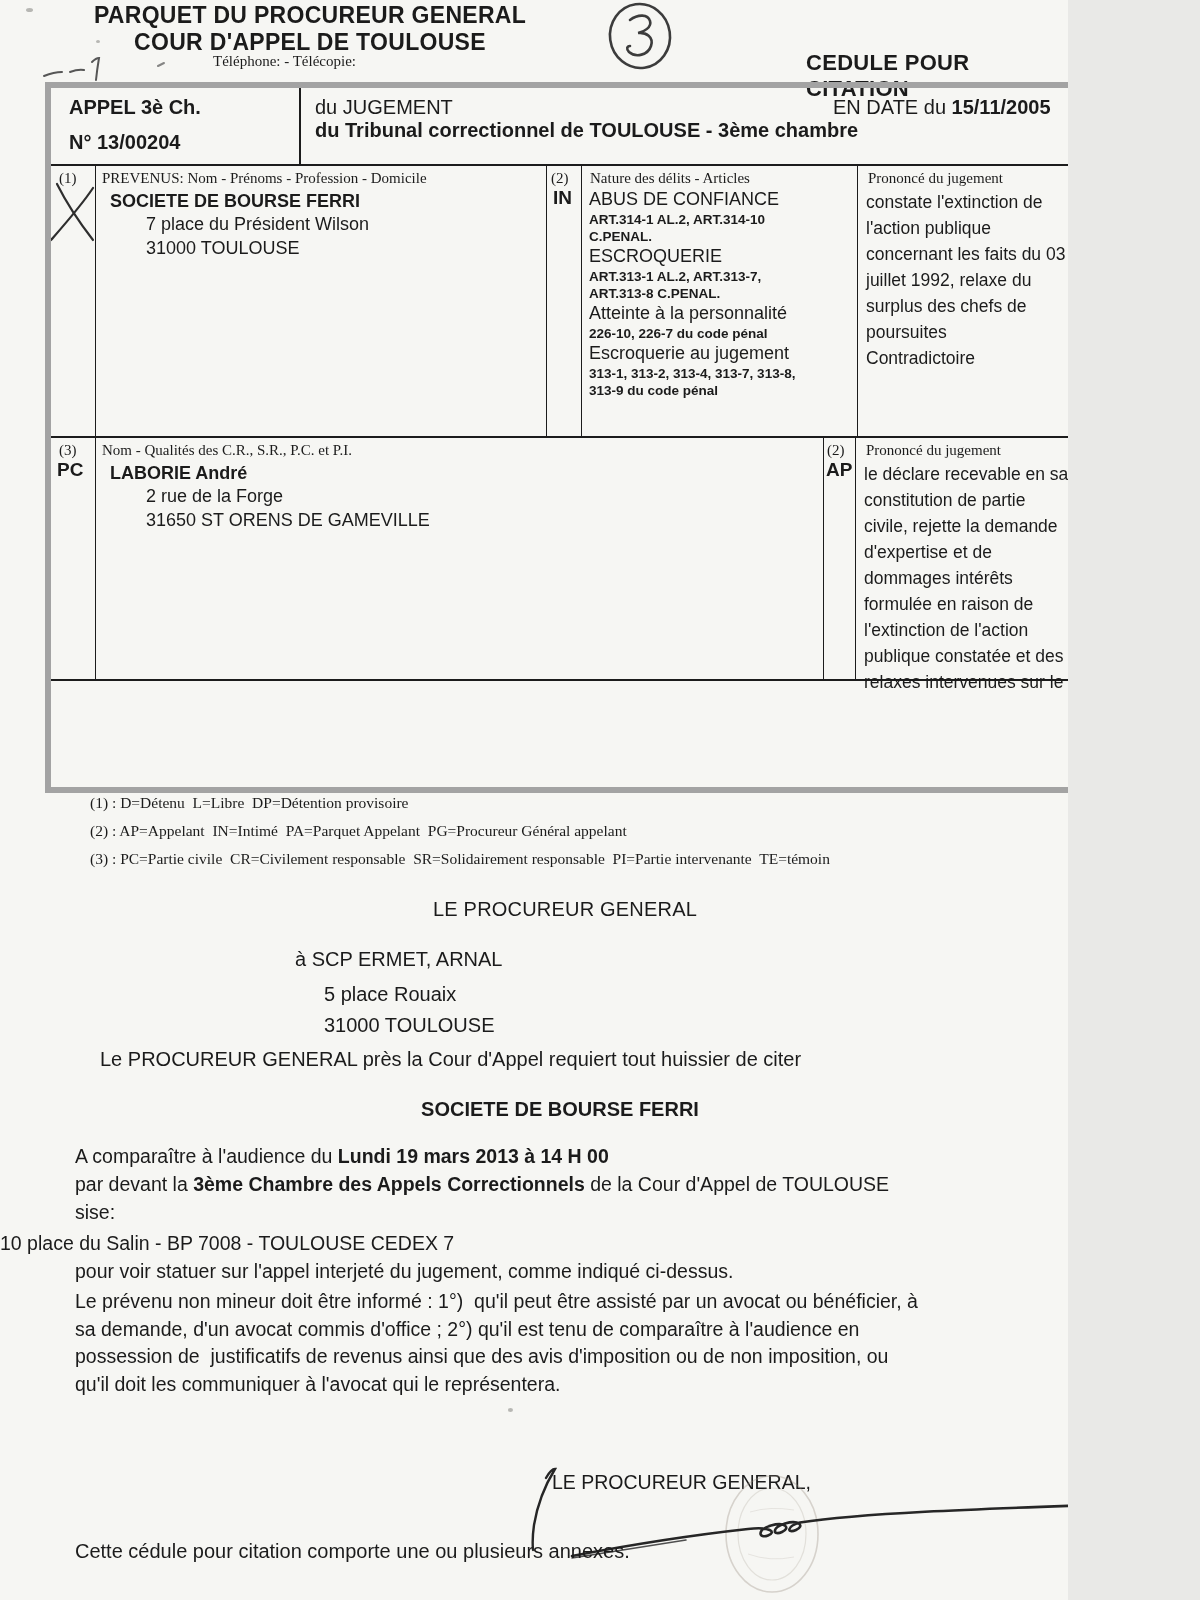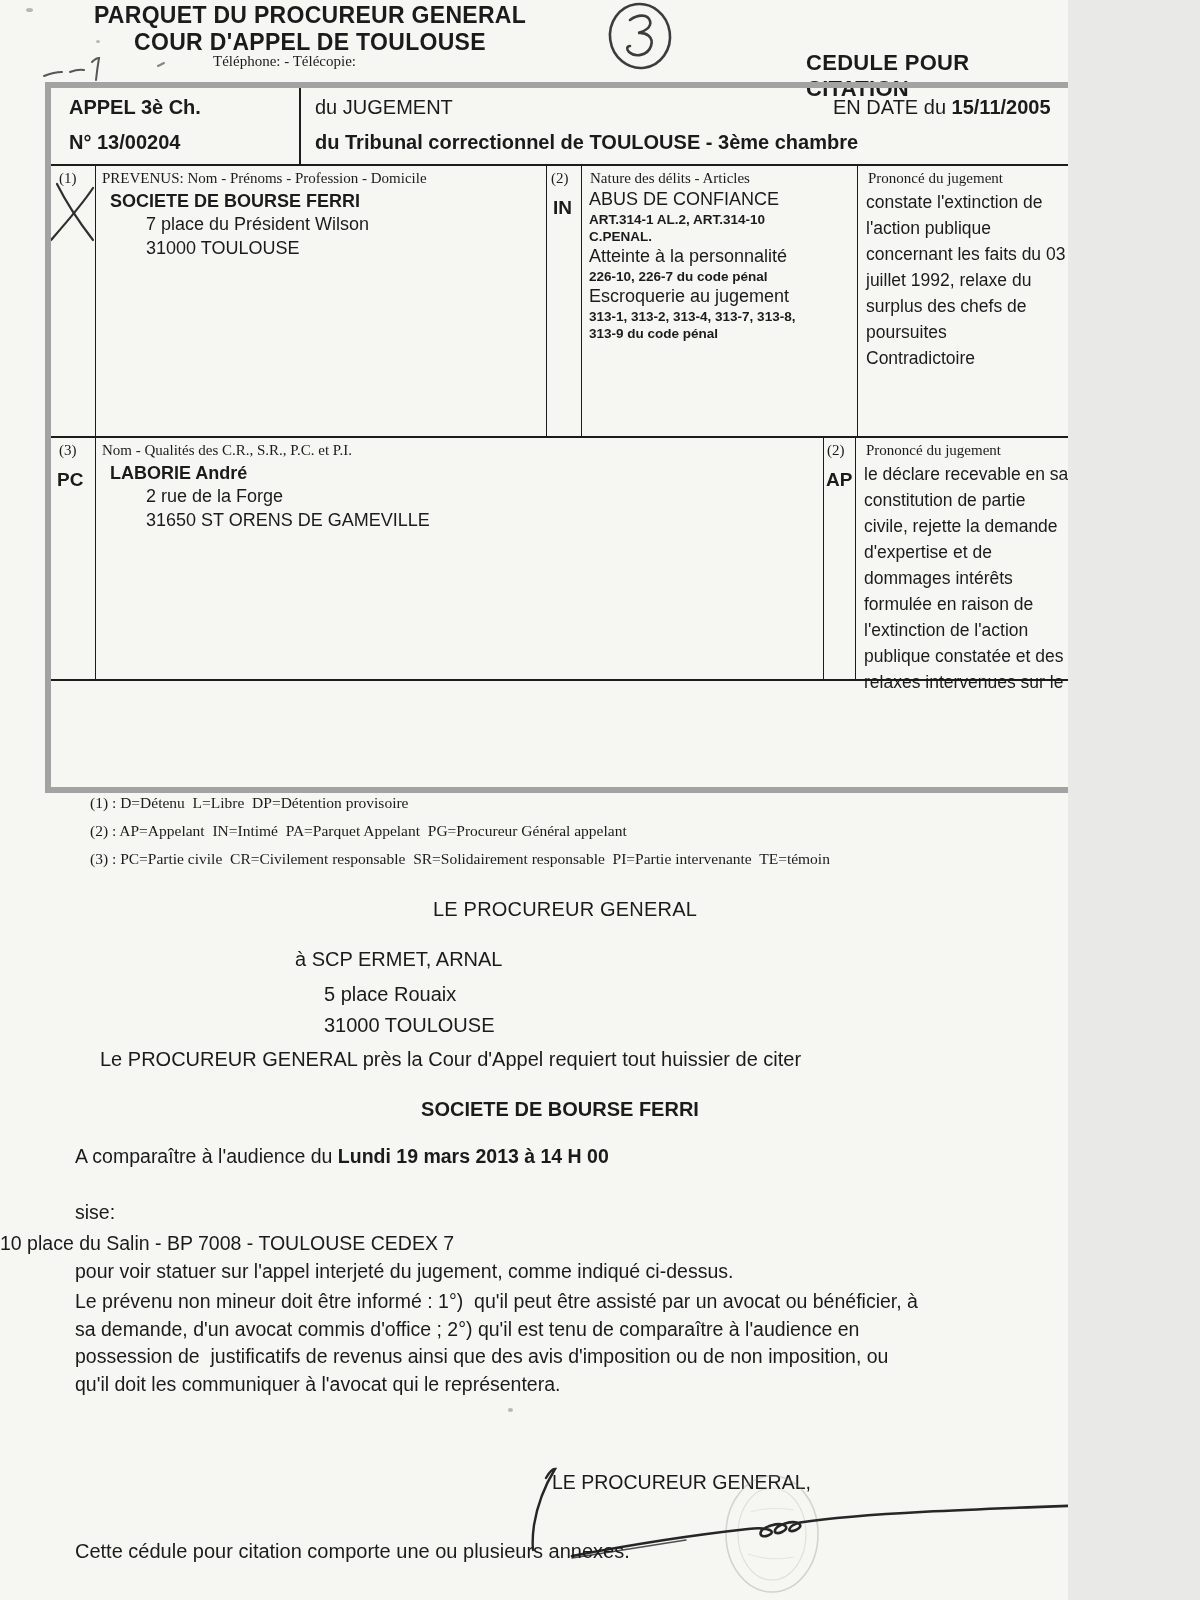--- a/index.html
+++ b/index.html
@@ -23,29 +23,29 @@
   
   .tbl { left:45px; top:82px; width:1093px; height:711px; border:6px solid #a3a3a3; }
   .tbl .abs { position:absolute; }
   .thead { left:0; top:0; width:100%; height:78px; border-bottom:2px solid #1c1c1c; }
   .thead-left { left:0; top:0; width:250px; height:100%; border-right:2px solid #1c1c1c; padding:8px 0 0 18px; }
   .thead-left .l1 { font-size:20px; font-weight:bold; }
   .thead-left .l2 { font-size:20px; font-weight:bold; margin-top:12px; }
   .thead-right { left:250px; top:0; right:0; height:100%; padding:8px 0 0 14px; }
   .thead-right .r1 { position:relative; font-size:20px; }
   .thead-right .endate { position:absolute; left:518px; top:0; font-size:20px; }
-  .thead-right .r2 { font-size:20px; font-weight:bold; margin-top:12px; }
+  .thead-right .r2 { font-size:20px; font-weight:bold; }
 
   .row1 { left:0; top:78px; width:1083px; height:272px; border-right:2px solid #1c1c1c; border-bottom:2px solid #1c1c1c; }
   .row2 { left:0; top:350px; width:1083px; height:243px; border-right:2px solid #1c1c1c; border-bottom:2px solid #1c1c1c; }
   .cell { position:absolute; top:0; height:100%; }
   .vr { border-right:1.6px solid #1c1c1c; }
   .cell-hd { font-family:"Liberation Serif", serif; font-size:15px; padding:4px 4px 0 6px; }
   .refmark { font-family:"Liberation Serif", serif; font-size:15px; padding:4px 0 0 8px; }
-  .code { font-size:19px; font-weight:bold; padding-left:6px; margin-top:10px; }
+  .code { font-size:19px; font-weight:bold; padding-left:6px; margin-top:0; }
 
   .r1a { left:0; width:45px; }
   .r1b { left:45px; width:451px; }
   .r1c { left:496px; width:35px; }
   .r1d { left:531px; width:276px; }
   .r1e { left:807px; width:276px; }
 
   .r2a { left:0; width:45px; }
   .r2b { left:45px; width:728px; }
   .r2c { left:773px; width:32px; }
@@ -157,20 +157,27 @@
         <div class="cell-hd" style="padding-left:8px;">Nature des délits - Articles</div>
         <div class="offenses">
           <div>
             <div class="offense-title">ABUS DE CONFIANCE</div>
             <div class="offense-lines">
                 <div>ART.314-1 AL.2, ART.314-10</div>
                 <div>C.PENAL.</div>
               </div>
           </div>
           <div>
+            <div class="offense-title">ESCROQUERIE</div>
+            <div class="offense-lines">
+                <div>ART.313-1 AL.2, ART.313-7,</div>
+                <div>ART.313-8 C.PENAL.</div>
+              </div>
+          </div>
+          <div>
             <div class="offense-title">Atteinte à la personnalité</div>
             <div class="offense-lines">
                 <div>226-10, 226-7 du code pénal</div>
               </div>
           </div>
           <div>
             <div class="offense-title">Escroquerie au jugement</div>
             <div class="offense-lines">
                 <div>313-1, 313-2, 313-4, 313-7, 313-8,</div>
                 <div>313-9 du code pénal</div>
@@ -237,20 +244,23 @@
   <div class="abs addressee">
       <div>5 place Rouaix</div>
       <div>31000 TOULOUSE</div>
     </div>
   <div class="abs requisition">Le PROCUREUR GENERAL près la Cour d'Appel requiert tout huissier de citer</div>
   <div class="abs cited-name">SOCIETE DE BOURSE FERRI</div>
 
   <div class="abs hearing">
     <span>A comparaître à l'audience du </span><span class="b">Lundi 19 mars 2013 à 14 H 00</span>
   </div>
+  <div class="abs before">
+    <span>par devant la </span><span class="b">3ème Chambre des Appels Correctionnels</span><span> de la Cour d'Appel de TOULOUSE</span>
+  </div>
   <div class="abs sise">sise:</div>
   <div class="abs court-address">10 place du Salin - BP 7008 - TOULOUSE CEDEX 7</div>
   <div class="abs purpose">pour voir statuer sur l'appel interjeté du jugement, comme indiqué ci-dessus.</div>
   <div class="abs notice">
       <div>Le prévenu non mineur doit être informé : 1°)  qu'il peut être assisté par un avocat ou bénéficier, à</div>
       <div>sa demande, d'un avocat commis d'office ; 2°) qu'il est tenu de comparaître à l'audience en</div>
       <div>possession de  justificatifs de revenus ainsi que des avis d'imposition ou de non imposition, ou</div>
       <div>qu'il doit les communiquer à l'avocat qui le représentera.</div>
     </div>
 

